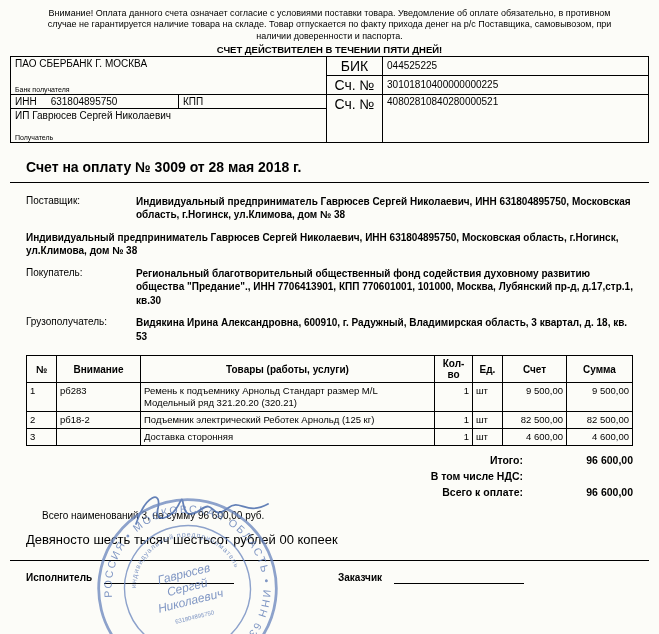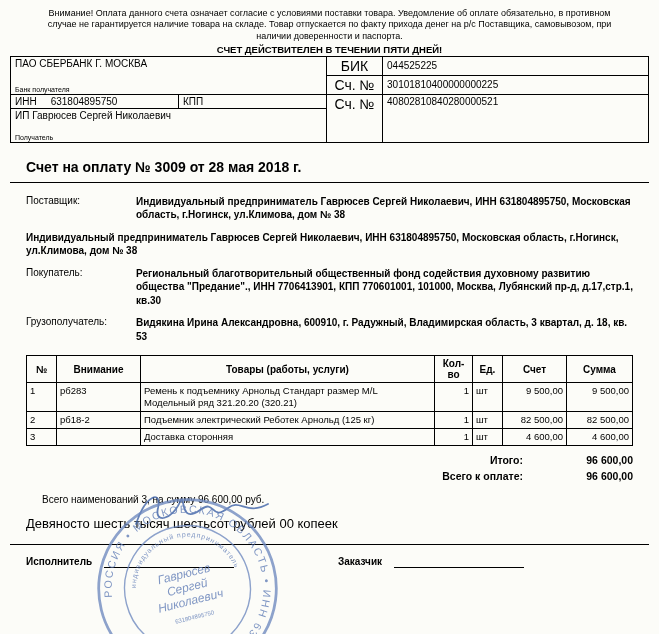--- a/index.html
+++ b/index.html
@@ -177,20 +177,24 @@
   </tr>
 </tbody>
   </table>
 
 <div class="totals">
   <div class="totals-row">
     <div class="totals-label">Итого:</div>
     <div class="totals-value">96 600,00</div>
   </div>
   <div class="totals-row">
+    <div class="totals-label">В том числе НДС:</div>
+    <div class="totals-value"></div>
+  </div>
+  <div class="totals-row">
     <div class="totals-label">Всего к оплате:</div>
     <div class="totals-value">96 600,00</div>
   </div>
 </div>
 
 <div class="count-line">Всего наименований 3, на сумму 96 600,00 руб.</div>
 <div class="words-line">Девяносто шесть тысяч шестьсот рублей 00 копеек</div>
 
 <div class="bottom-rule"></div>
 

